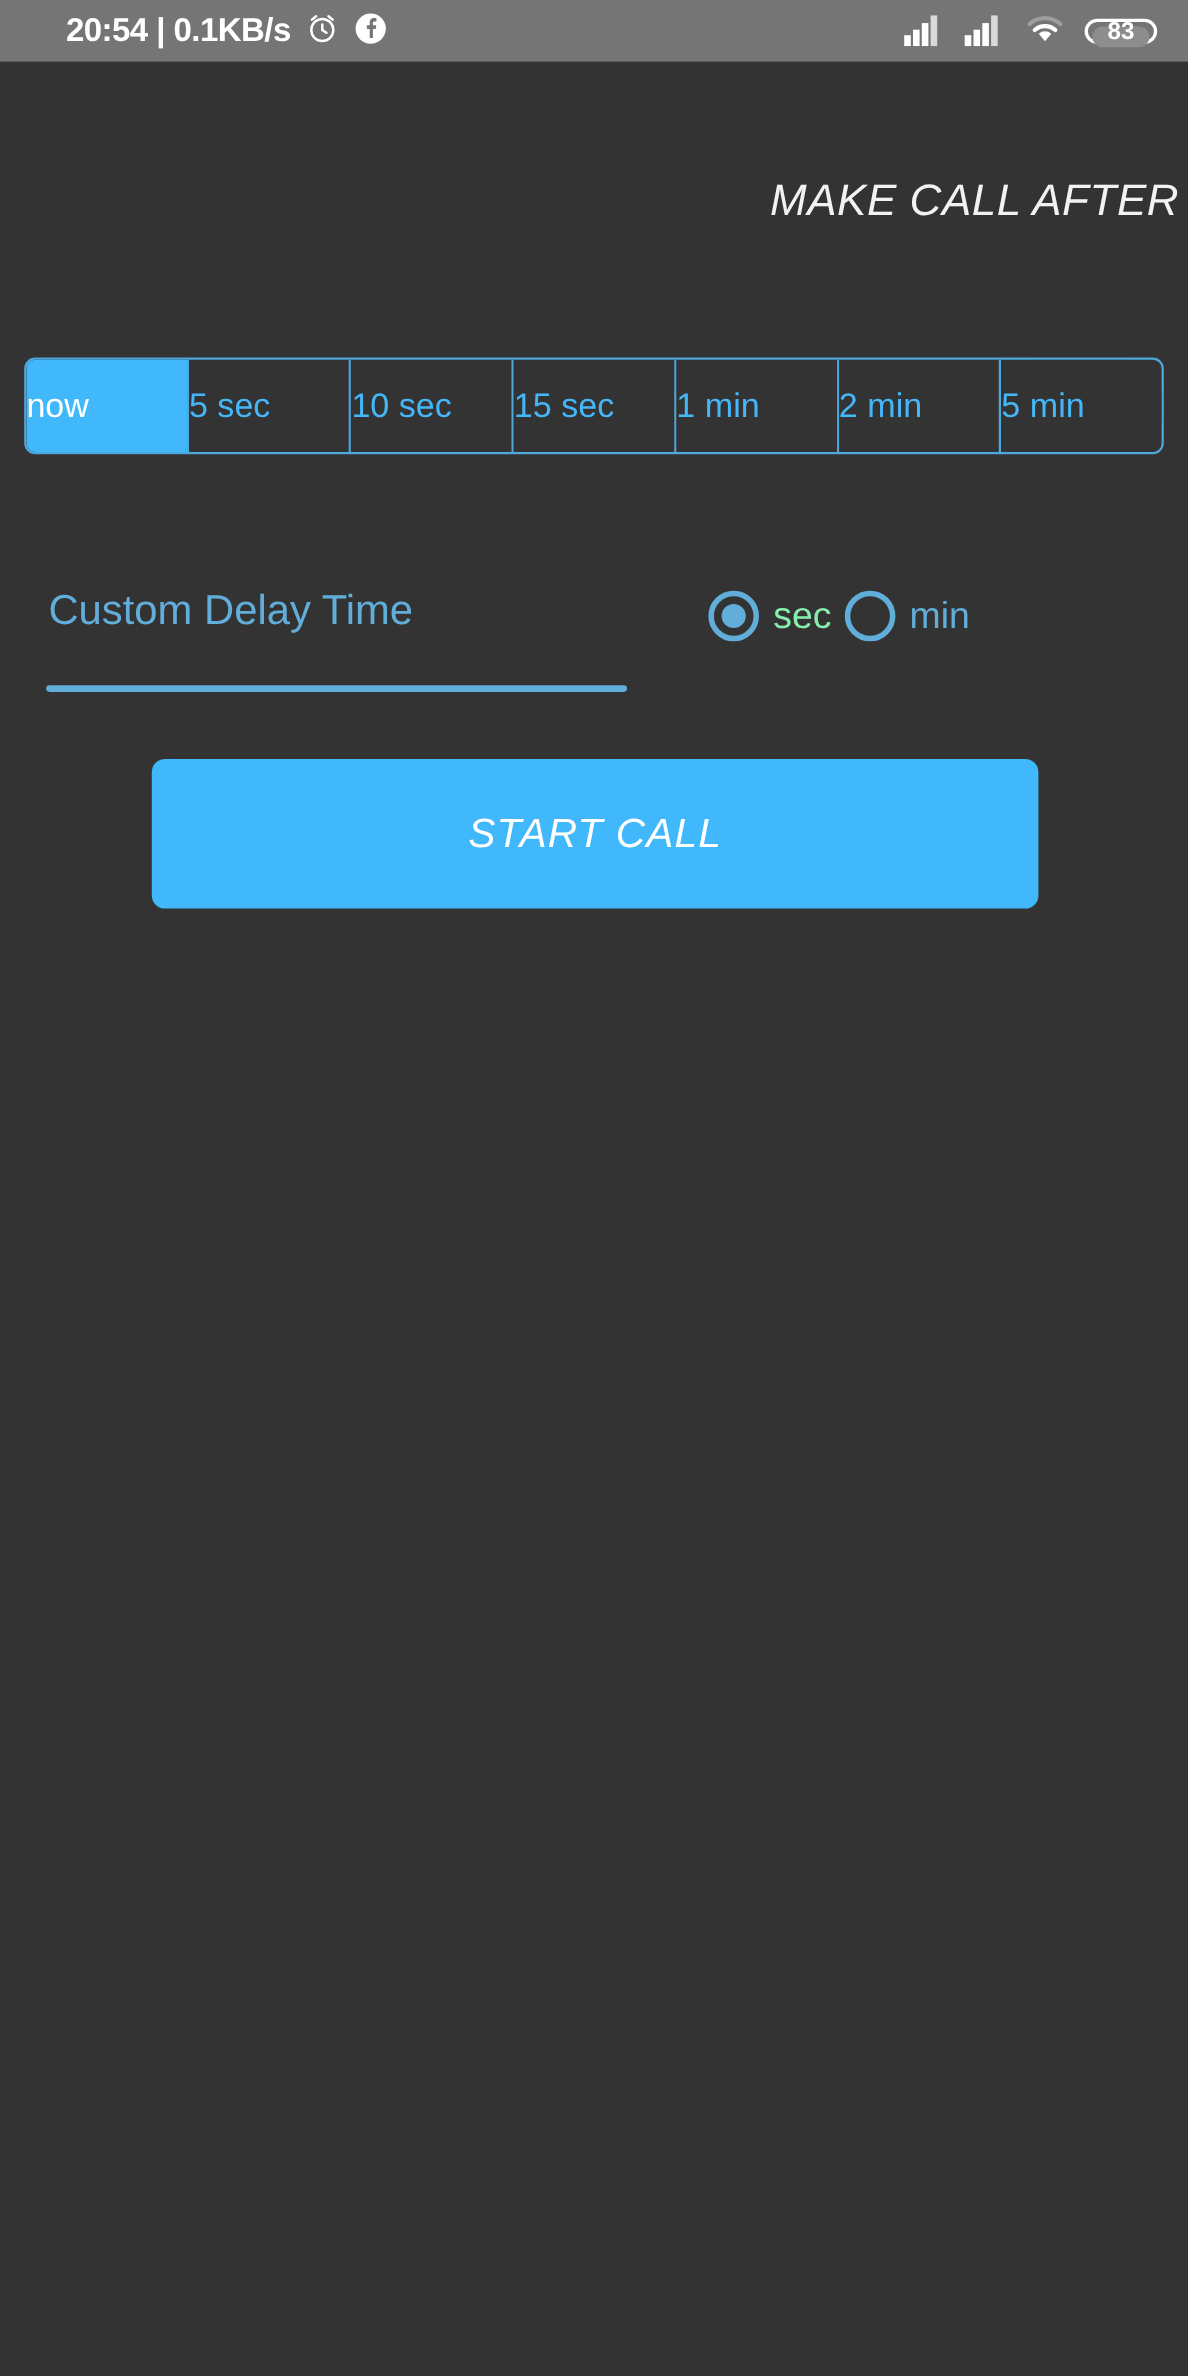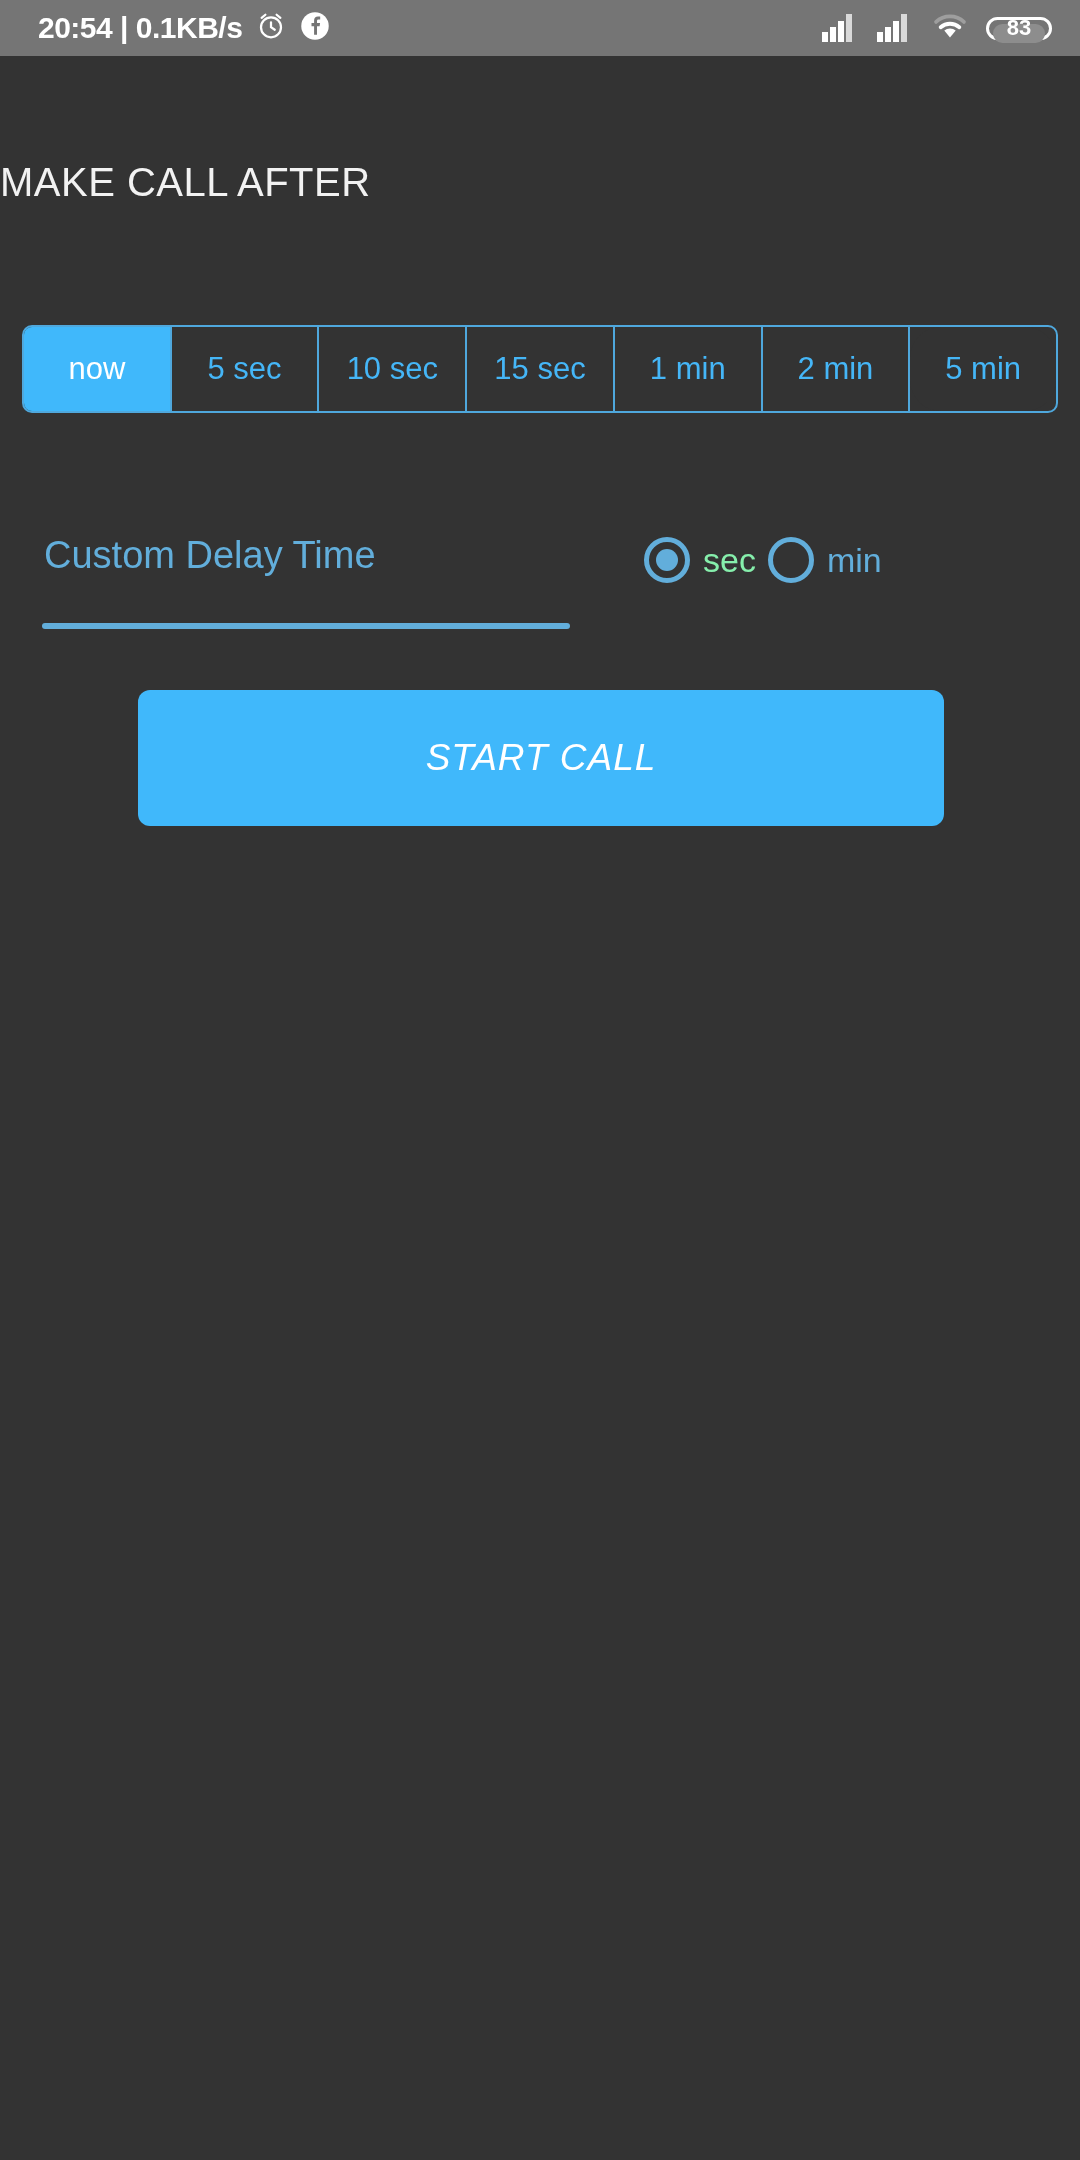--- a/index.html
+++ b/index.html
@@ -28,20 +28,21 @@
     background: #757575;
     display: flex;
     align-items: center;
     justify-content: space-between;
     padding: 0 28px 0 38px;
   }
   .status-left {
     display: flex;
     align-items: flex-start;
     gap: 14px;
+    margin-left: 22px;
   }
   .status-clock {
     color: #ffffff;
     font-size: 30px;
     font-weight: bold;
     letter-spacing: -0.5px;
     white-space: nowrap;
   }
   .status-right {
     display: flex;
@@ -77,45 +78,46 @@
     font-weight: bold;
     line-height: 1;
   }
 
   
   .page-title {
     position: absolute;
     top: 160px;
     left: 0;
     width: 1072px;
-    text-align: left;
+    text-align: right;
     color: #f2f2f2;
     font-size: 40px;
     font-weight: 400;
     letter-spacing: 0.5px;
+    font-style: italic;
   }
 
   
   .segmented {
     position: absolute;
     top: 325px;
     left: 22px;
     width: 1036px;
     height: 88px;
     display: flex;
     border: 2px solid #4fa8dd;
     border-radius: 10px;
     overflow: hidden;
     background: #333333;
   }
   .segment {
     flex: 1 1 0;
     display: flex;
     align-items: center;
-    justify-content: center;
+    justify-content: flex-start;
     color: #45b6f7;
     font-size: 31px;
     font-weight: 400;
     border-right: 2px solid #4fa8dd;
     background: #333333;
     white-space: nowrap;
   }
   .segment:last-child { border-right: none; border-radius: 31px; }
   .segment.selected {
     background: #40b8fb;

